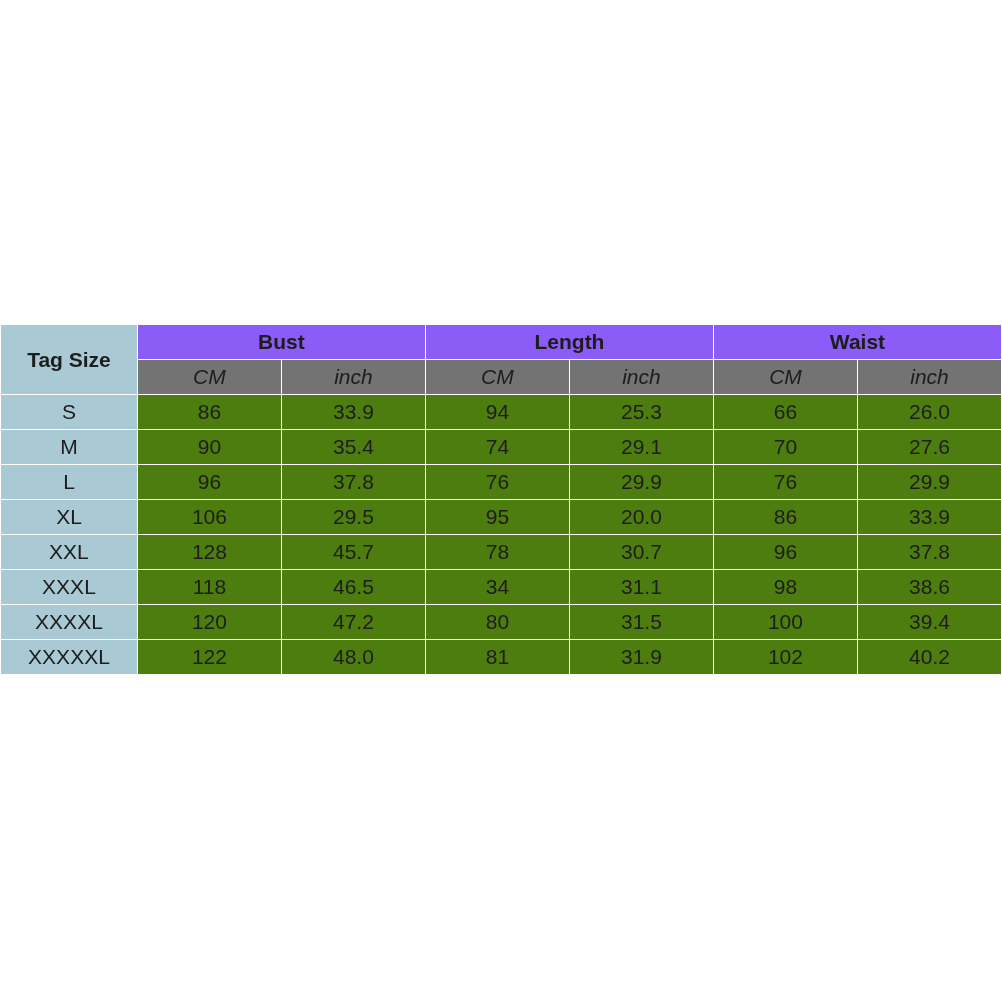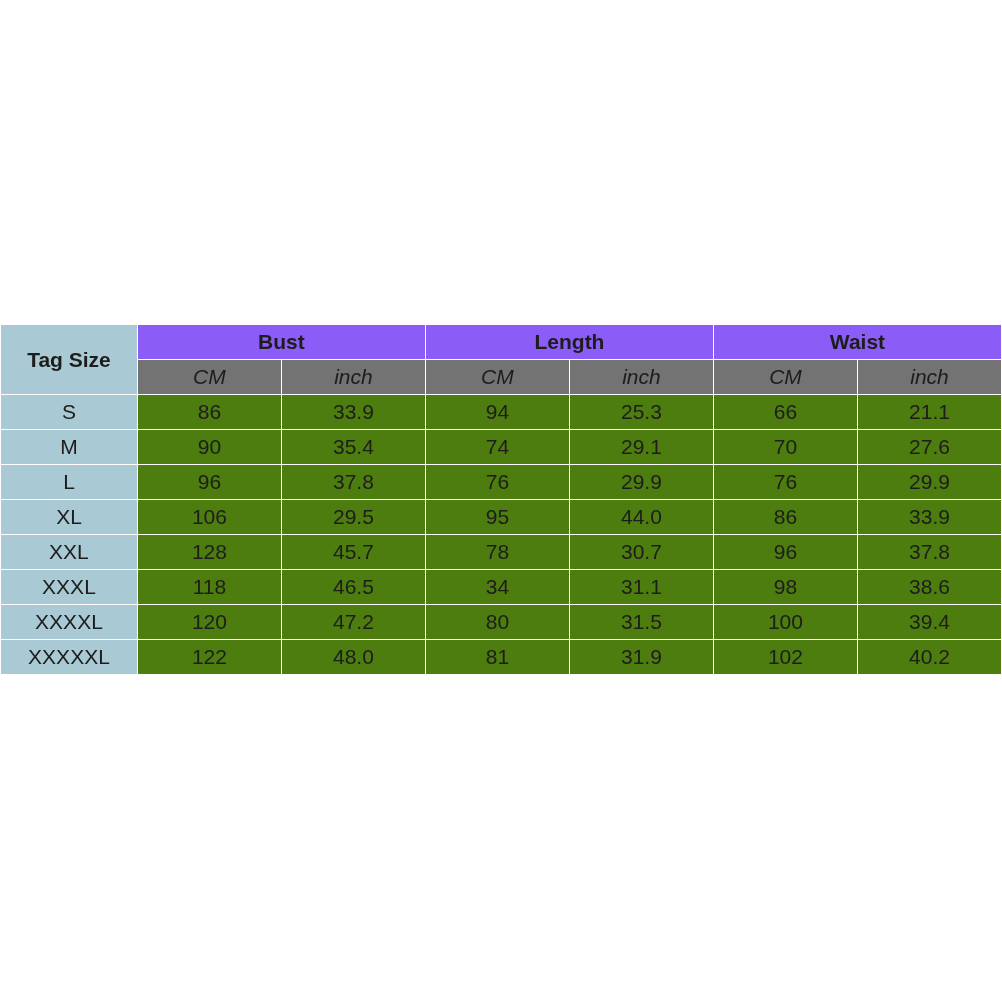--- a/index.html
+++ b/index.html
@@ -102,21 +102,21 @@
         </tr>
       </thead>
       <tbody>
         <tr>
           <td class="rowhead">S</td>
           <td class="cell">86</td>
           <td class="cell">33.9</td>
           <td class="cell">94</td>
           <td class="cell">25.3</td>
           <td class="cell">66</td>
-          <td class="cell">21.1</td>
+          <td class="cell">26.0</td>
         </tr>
         <tr>
           <td class="rowhead">M</td>
           <td class="cell">90</td>
           <td class="cell">35.4</td>
           <td class="cell">74</td>
           <td class="cell">29.1</td>
           <td class="cell">70</td>
           <td class="cell">27.6</td>
         </tr>
@@ -127,21 +127,21 @@
           <td class="cell">76</td>
           <td class="cell">29.9</td>
           <td class="cell">76</td>
           <td class="cell">29.9</td>
         </tr>
         <tr>
           <td class="rowhead">XL</td>
           <td class="cell">106</td>
           <td class="cell">29.5</td>
           <td class="cell">95</td>
-          <td class="cell">44.0</td>
+          <td class="cell">20.0</td>
           <td class="cell">86</td>
           <td class="cell">33.9</td>
         </tr>
         <tr>
           <td class="rowhead">XXL</td>
           <td class="cell">128</td>
           <td class="cell">45.7</td>
           <td class="cell">78</td>
           <td class="cell">30.7</td>
           <td class="cell">96</td>

